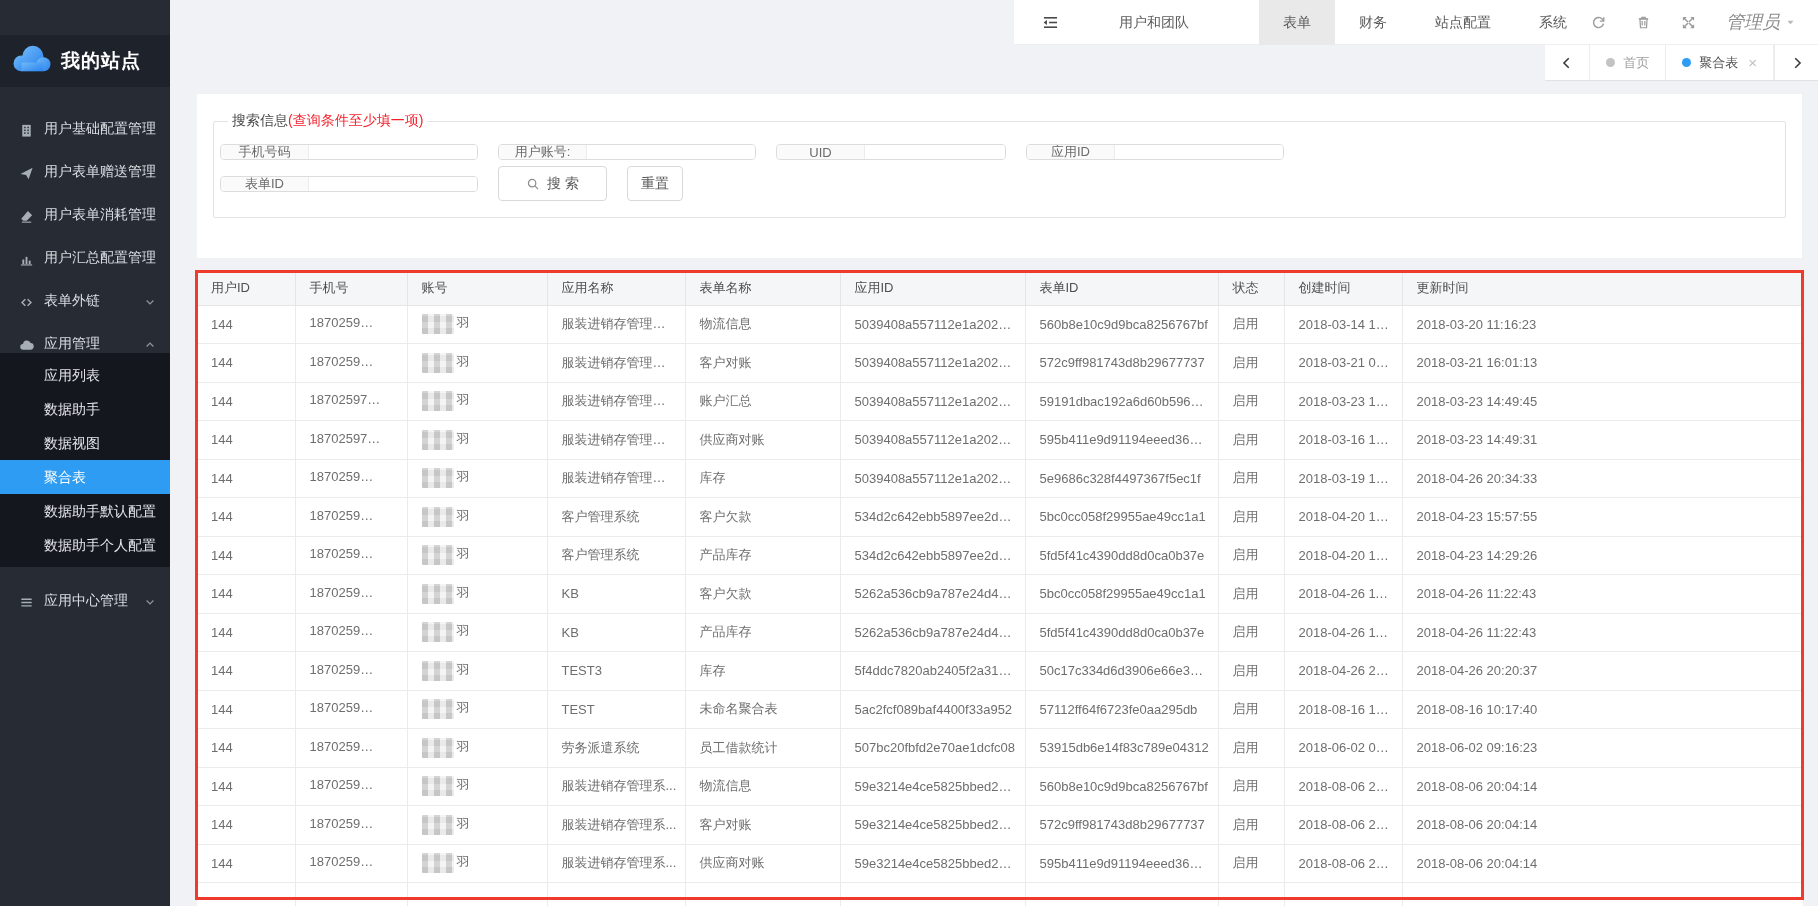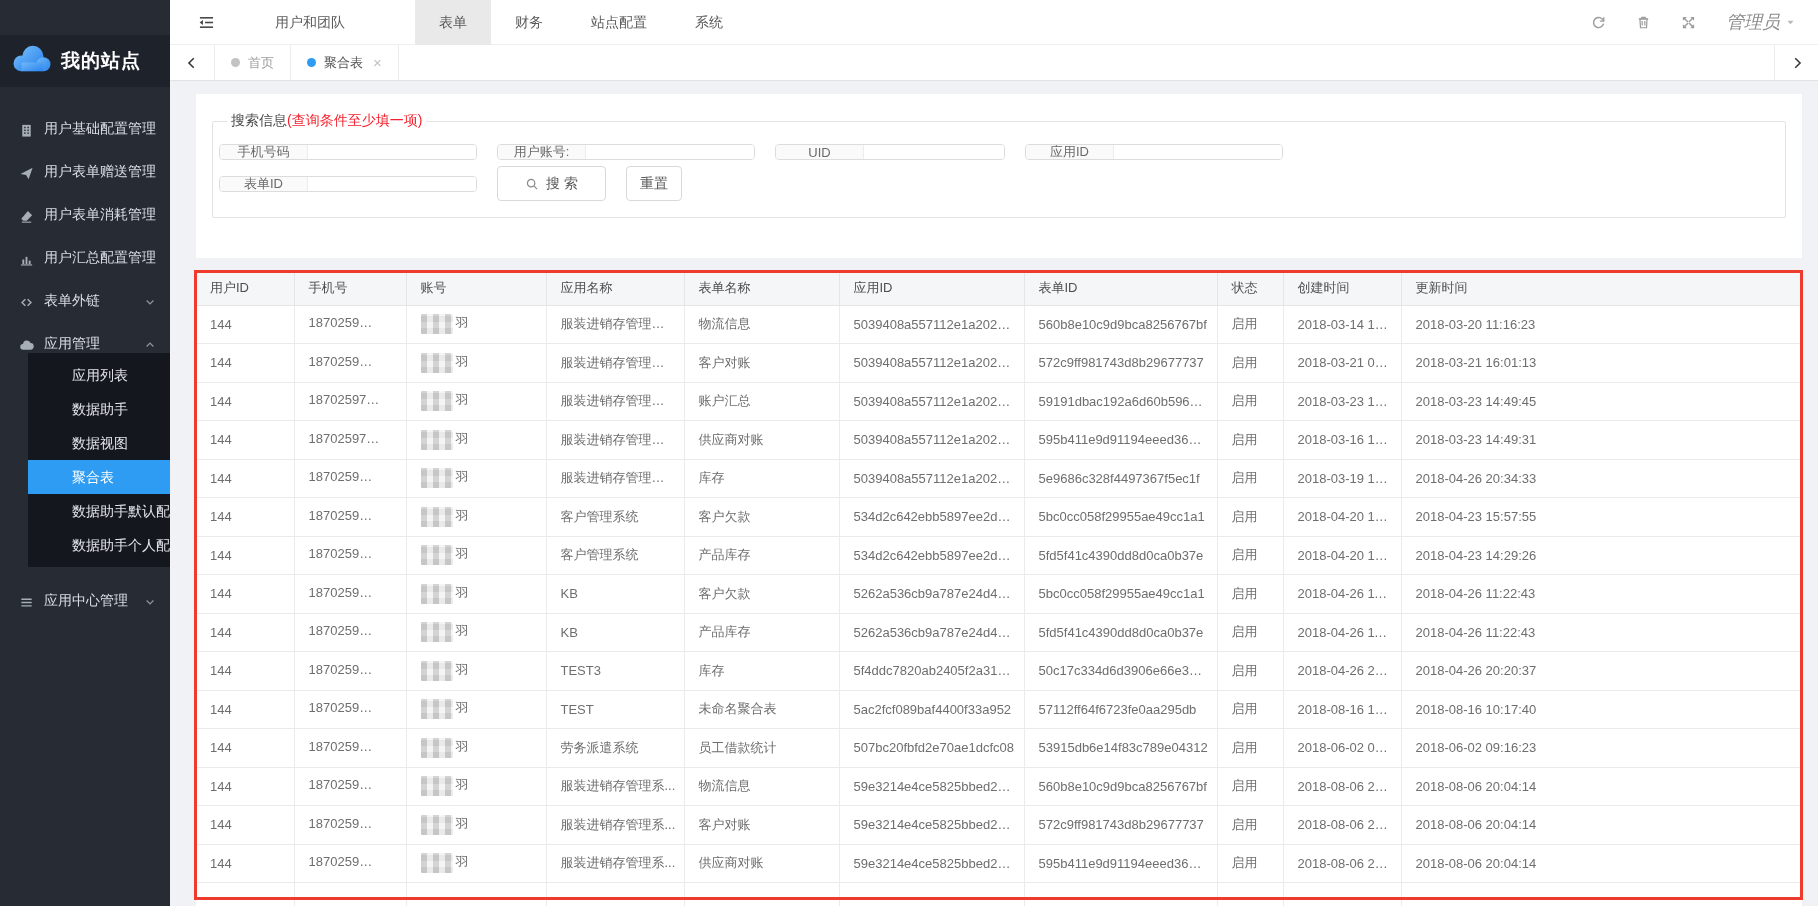--- a/index.html
+++ b/index.html
@@ -9,27 +9,27 @@
 
   
   .sidebar { width:170px; flex:none; background:#272c34; display:flex; flex-direction:column; }
   .logo { height:52px; flex:none; background:#1d222b; display:flex; align-items:center; gap:7px; padding-left:10px; cursor:pointer;margin-top:35px; }
   .logo-text { color:#ffffff; font-size:19px; font-weight:bold; letter-spacing:1px; }
   .side-menu { flex:1; padding-top:8px; }
   .side-item { height:43px; display:flex; align-items:flex-end; gap:10px; padding:0 12px 0 18px;
     color:#dcdfe4; font-size:14px; cursor:pointer; }
   .side-item .icn { width:16px; height:16px; display:inline-flex; align-items:center; justify-content:center; color:#a7aeb7; }
   .side-item .chev { margin-left:auto; color:#8f969e; }
-  .submenu { background:#14171d; padding:5px 0;margin-left:28px; }
+  .submenu { background:#14171d; padding:5px 0; }
   .sub-item { height:34px; line-height:34px; padding-left:44px; color:#e3e6ea; font-size:14px; cursor:pointer;
     white-space:nowrap; overflow:hidden; }
   .sub-item.active { background:#2d9cf2; color:#ffffff; }
 
   
-  .main { flex:1; min-width:0; display:flex; flex-direction:column; }
+  .main { flex:1; min-width:0; display:flex; flex-direction:column;align-items:flex-end; }
 
   .topnav { height:45px; flex:none; background:#ffffff; display:flex; align-items:center; border-bottom:1px solid #efefef; }
   .nav-collapse { margin:0 36px 0 28px; display:inline-flex; cursor:pointer; }
   .nav-item { height:45px; line-height:45px; padding:0 24px; font-size:14px; color:#5a5a5a; cursor:pointer; }
   .nav-item.active { background:#e9e9e9;margin-left:46px; }
   .nav-actions { margin-left:auto; display:flex; align-items:center; gap:30px; padding-right:22px; }
   .nav-actions .icn { display:inline-flex; color:#9b9b9b; cursor:pointer; }
   .user { display:inline-flex; align-items:center; gap:5px; font-size:18px; color:#8c8c8c; cursor:pointer;font-style:italic; }
 
   .tabbar { height:36px; flex:none; background:#ffffff; border-bottom:1px solid #e2e2e2; display:flex; align-items:stretch; }

